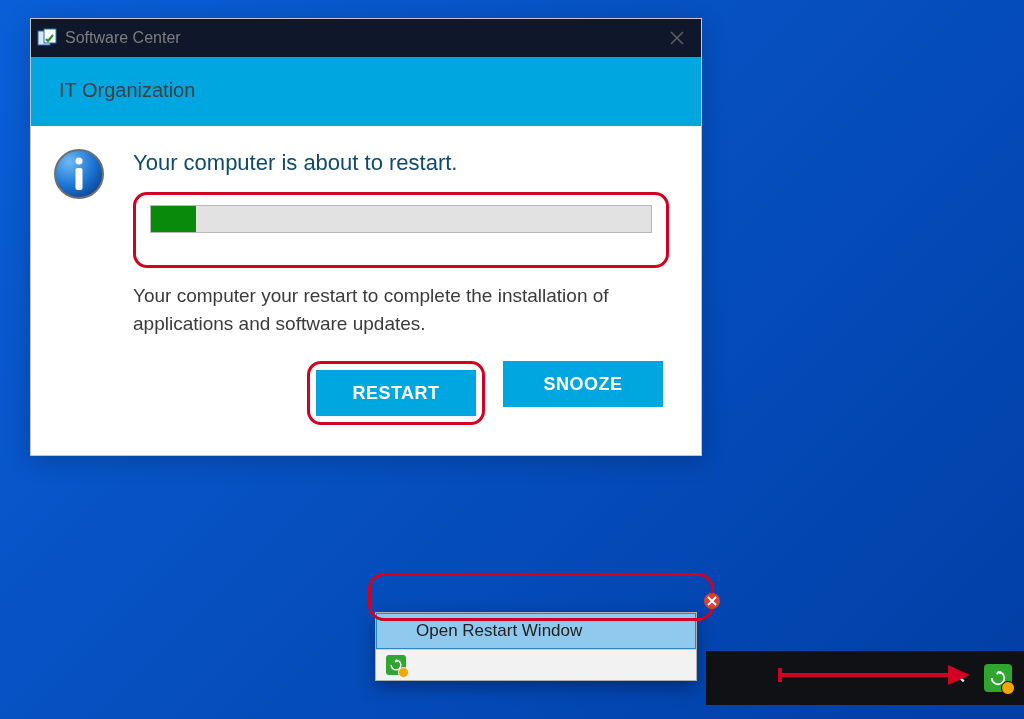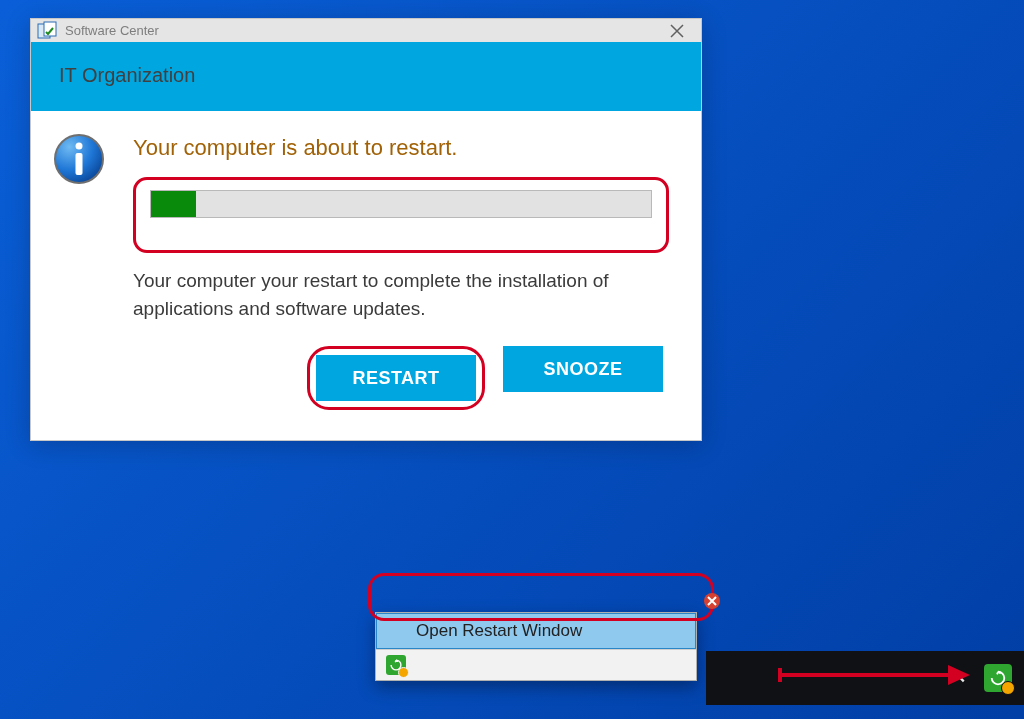--- a/index.html
+++ b/index.html
@@ -19,27 +19,27 @@
     left: 30px;
     top: 18px;
     width: 670px;
     background: #ffffff;
     border: 1px solid #c7c7c7;
     box-shadow: 0 4px 24px rgba(0,0,0,.2);
   }
 
   
   .titlebar {
-    height: 23px;
+    height: 38px;
     display: flex;
     align-items: center;
-    background: #e5e5e5;
+    background: #0f172a;
     padding: 0 8px 0 6px;
     color: #7e7e7e;
-    font-size: 13px;
+    font-size: 16px;
   }
   .titlebar .app-icon {
     width: 20px; height: 20px;
     margin-right: 8px;
     display: inline-flex;
   }
   .titlebar .title-text { flex: 1; }
   .titlebar .close-btn {
     width: 32px; height: 28px;
     display: flex; align-items: center; justify-content: center;
@@ -67,21 +67,21 @@
   }
   .info-icon-wrap {
     width: 52px; height: 52px;
   }
   .content-col {
     flex: 1;
     color: #3b3b3b;
     font-size: 19px;
   }
   .headline {
-    color: #a16207;
+    color: #0c4a6e;
     font-size: 22px;
     margin: 6px 0 16px 0;
   }
 
   
   .annot-red {
     border: 3px solid #d30022;
     border-radius: 14px;
     padding: 10px 14px 14px 14px;
     margin-bottom: 14px;
@@ -126,21 +126,21 @@
     font-weight: 600;
     letter-spacing: .5px;
     cursor: pointer;
     display: inline-flex;
     align-items: center;
     justify-content: center;
   }
 
   .annot-red-btn {
     border: 3px solid #d30022;
-    border-radius: 22px;
+    border-radius: 14px;
     padding: 6px 6px;
     display: inline-flex;
   }
 
   
   .context-menu {
     position: absolute;
     left: 375px;
     top: 612px;
     width: 320px;

